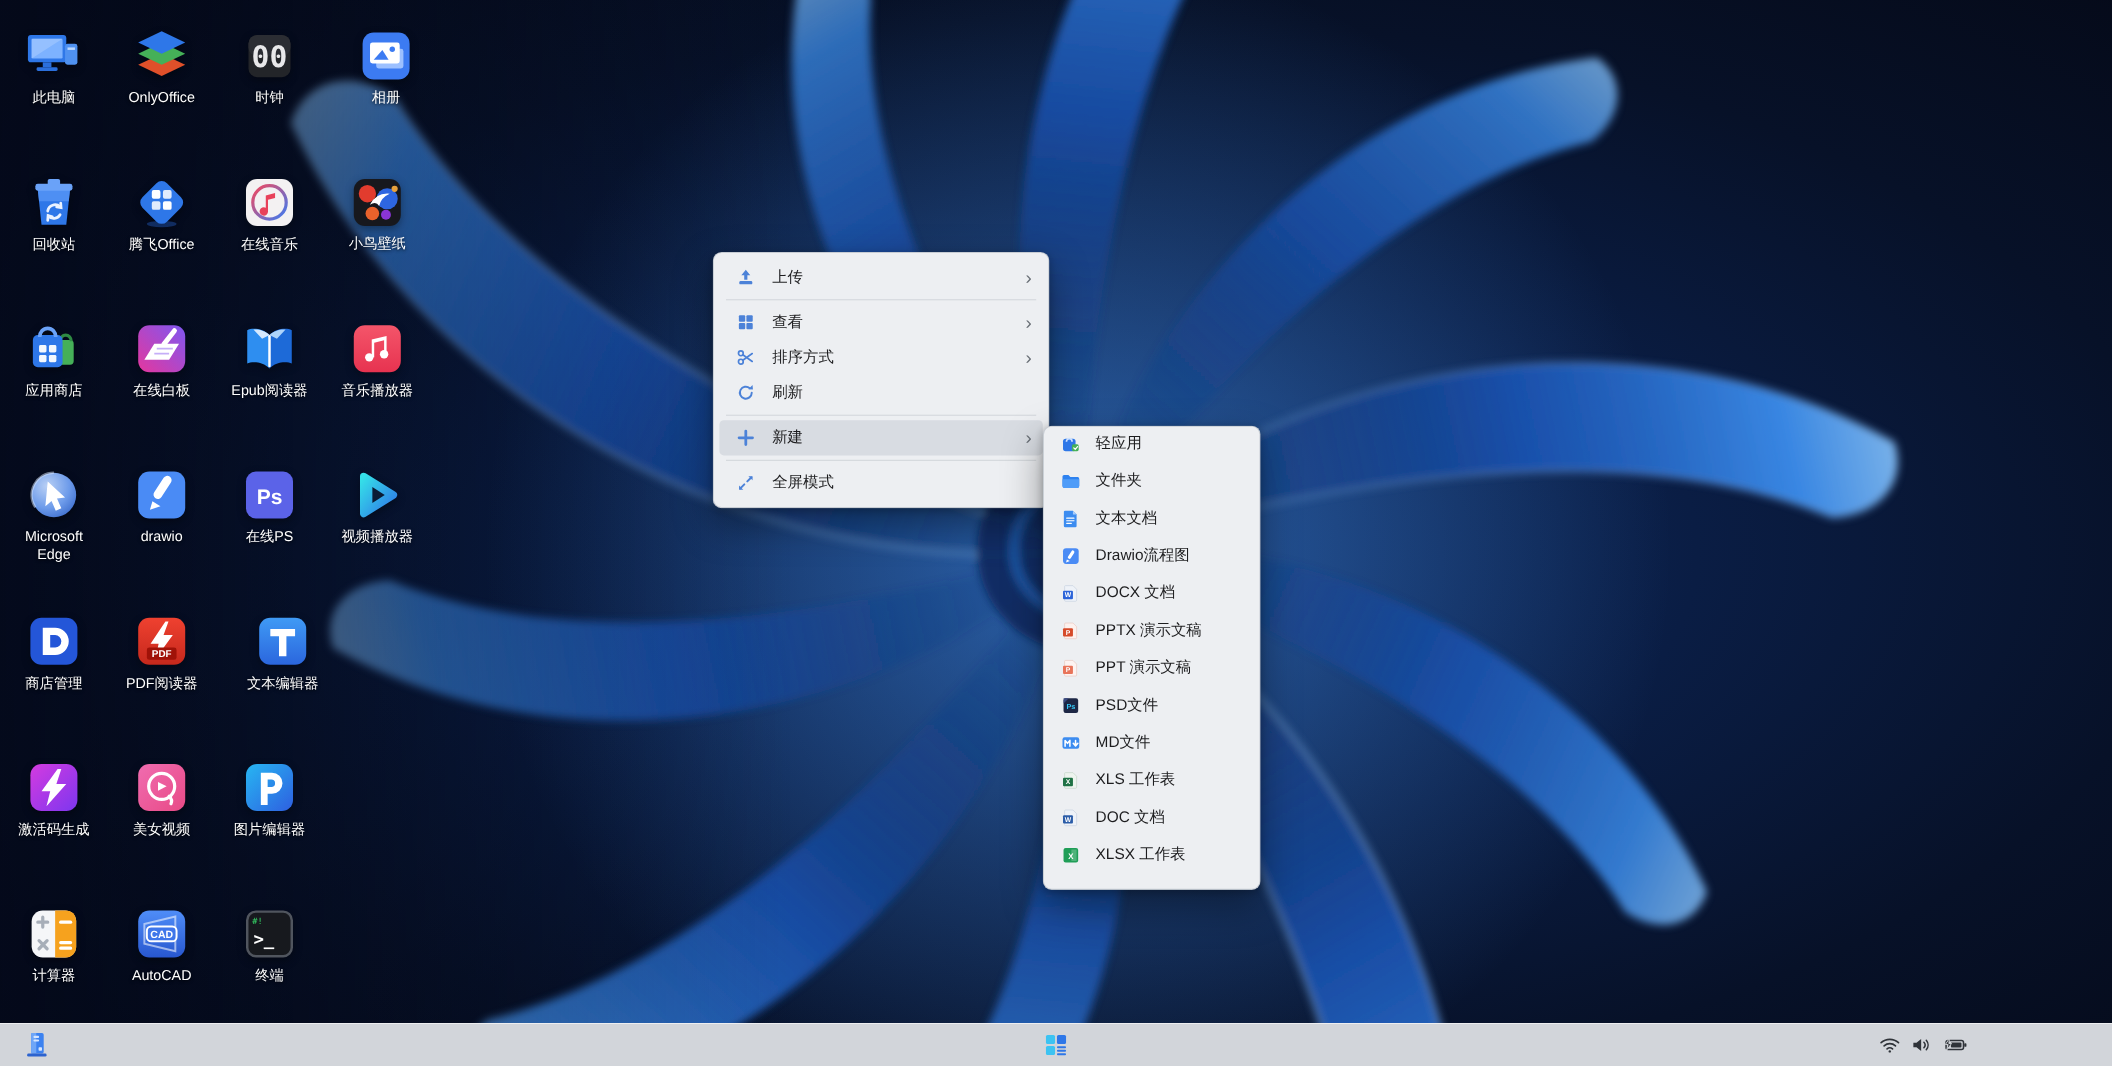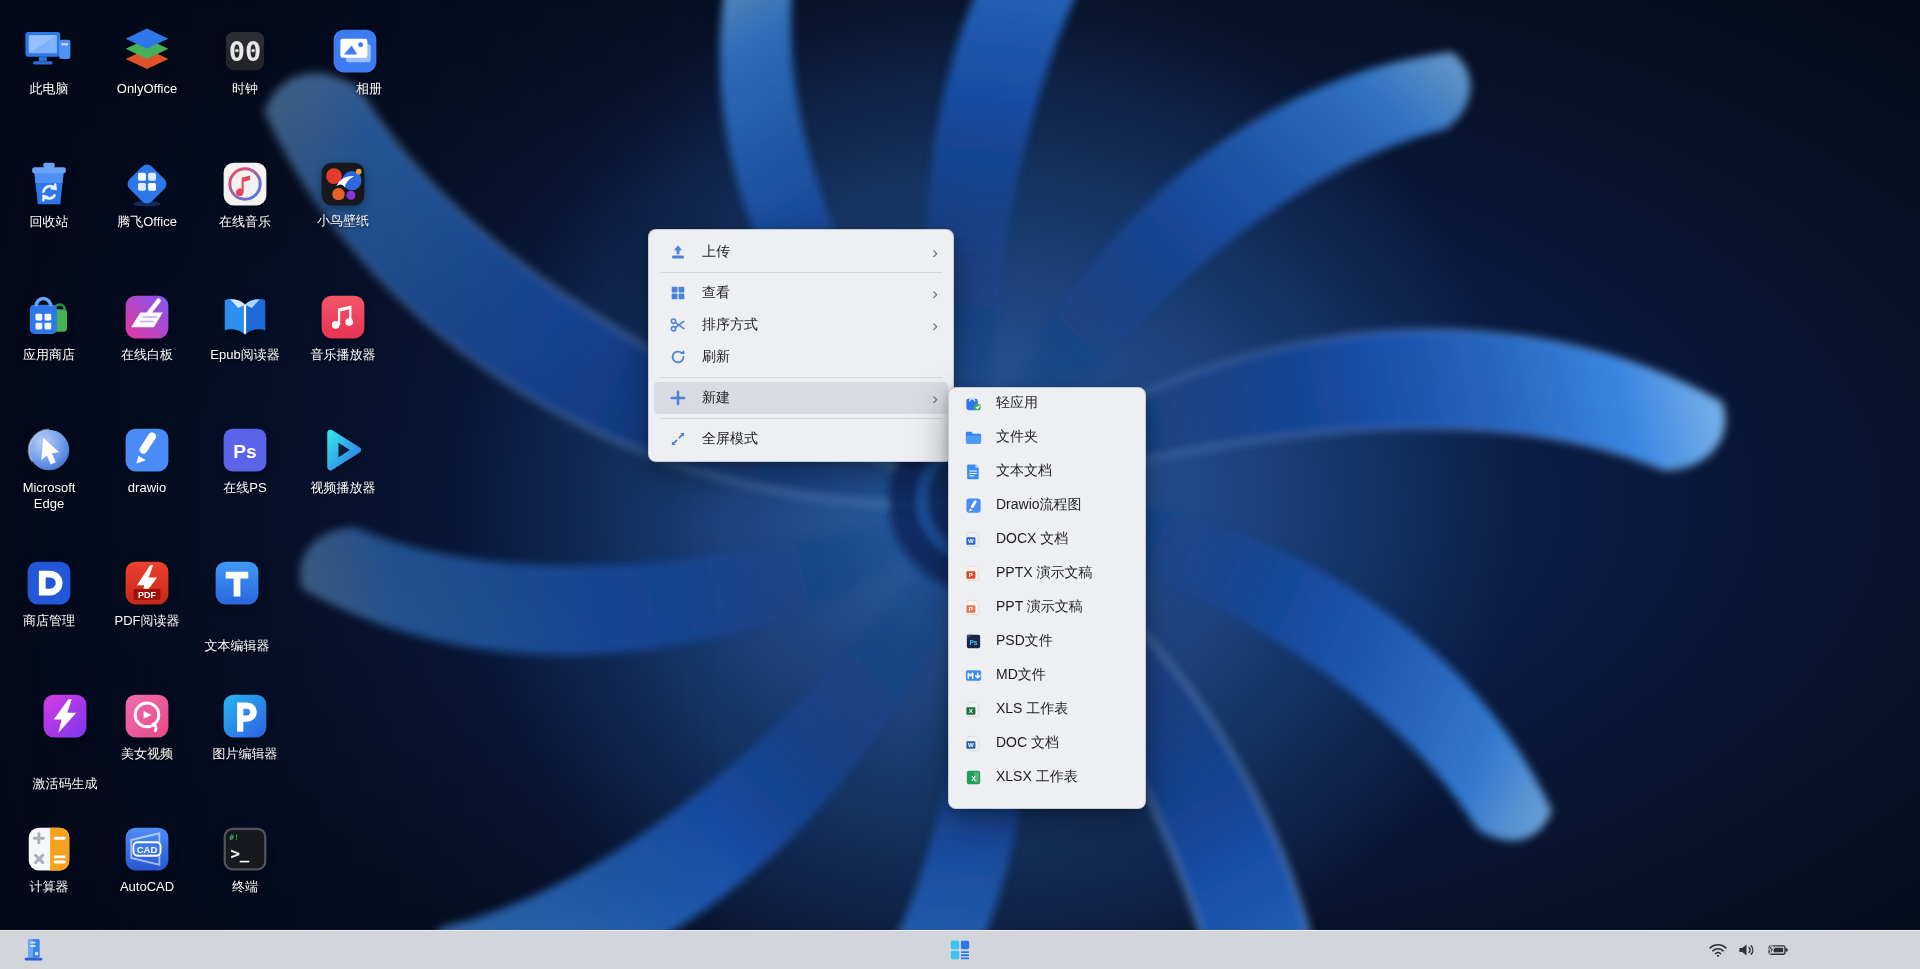--- a/index.html
+++ b/index.html
@@ -132,21 +132,21 @@
       <div class="dicon" style="left: 196px; top: 0px;">
     <span class="dicon-img">
           <svg viewBox="0 0 48 48">
             <rect x="7" y="7" width="34" height="34" rx="7" fill="#232529"></rect>
             <rect x="7" y="7" width="34" height="17" rx="7" fill="#2b2d33"></rect>
             <text x="24" y="33" text-anchor="middle" font-family="DejaVu Sans Mono, monospace" font-size="24" font-weight="bold" fill="#e8e8ea">00</text>
           </svg>
         </span>
     <span class="dicon-label">时钟</span>
   </div>
-      <div class="dicon" style="left: 284px; top: 0px; align-items: flex-end;">
+      <div class="dicon" style="left: 302px; top: 0px;">
     <span class="dicon-img">
           <svg viewBox="0 0 48 48">
             <rect x="5" y="5" width="38" height="38" rx="9" fill="#3c7bf2"></rect>
             <rect x="16" y="18" width="22" height="16" rx="2" fill="#9cc0ff"></rect>
             <rect x="11" y="13" width="24" height="17" rx="2" fill="#fff"></rect>
             <polygon points="14,27 21,19 26,27" fill="#3c7bf2"></polygon>
             <circle cx="29" cy="18.5" r="2.2" fill="#3c7bf2"></circle>
           </svg>
         </span>
     <span class="dicon-label">相册</span>
@@ -351,36 +351,36 @@
               </linearGradient>
             </defs>
             <rect x="5" y="5" width="38" height="38" rx="9" fill="url(#pdg)"></rect>
             <path d="M27 8 L15 26 h6.5 L19 38 L33 19 h-7.5 L29.5 8 Z" fill="#fff"></path>
             <rect x="12" y="29" width="24" height="10" rx="2" fill="#a01208"></rect>
             <text x="24" y="37" text-anchor="middle" font-size="8" font-weight="bold" fill="#fff" font-family="Liberation Sans, sans-serif">PDF</text>
           </svg>
         </span>
     <span class="dicon-label">PDF阅读器</span>
   </div>
-      <div class="dicon" style="left: 188px; top: 532px; gap: 25px;">
+      <div class="dicon" style="left: 208px; top: 532px;">
     <span class="dicon-img">
           <svg viewBox="0 0 48 48">
             <defs>
               <linearGradient id="teg" x1="0" y1="0" x2="0" y2="1">
                 <stop offset="0" stop-color="#3f9af5"></stop>
                 <stop offset="1" stop-color="#2b66dd"></stop>
               </linearGradient>
             </defs>
             <rect x="5" y="5" width="38" height="38" rx="9" fill="url(#teg)"></rect>
             <path d="M14 14 h20 v6 h-7 v16 h-6 V20 h-7 Z" fill="#fff"></path>
           </svg>
         </span>
     <span class="dicon-label">文本编辑器</span>
   </div>
-      <div class="dicon" style="left: 16px; top: 665px; gap: 30px;">
+      <div class="dicon" style="left: 0px; top: 665px;">
     <span class="dicon-img">
           <svg viewBox="0 0 48 48">
             <defs>
               <linearGradient id="avg" x1="0" y1="0" x2="1" y2="1">
                 <stop offset="0" stop-color="#d43be0"></stop>
                 <stop offset="1" stop-color="#7d36ef"></stop>
               </linearGradient>
             </defs>
             <rect x="5" y="5" width="38" height="38" rx="9" fill="url(#avg)"></rect>
             <path d="M27 9 L14 27 h7 L18 39 L34 21 h-8 L30 9 Z" fill="#fff"></path>

